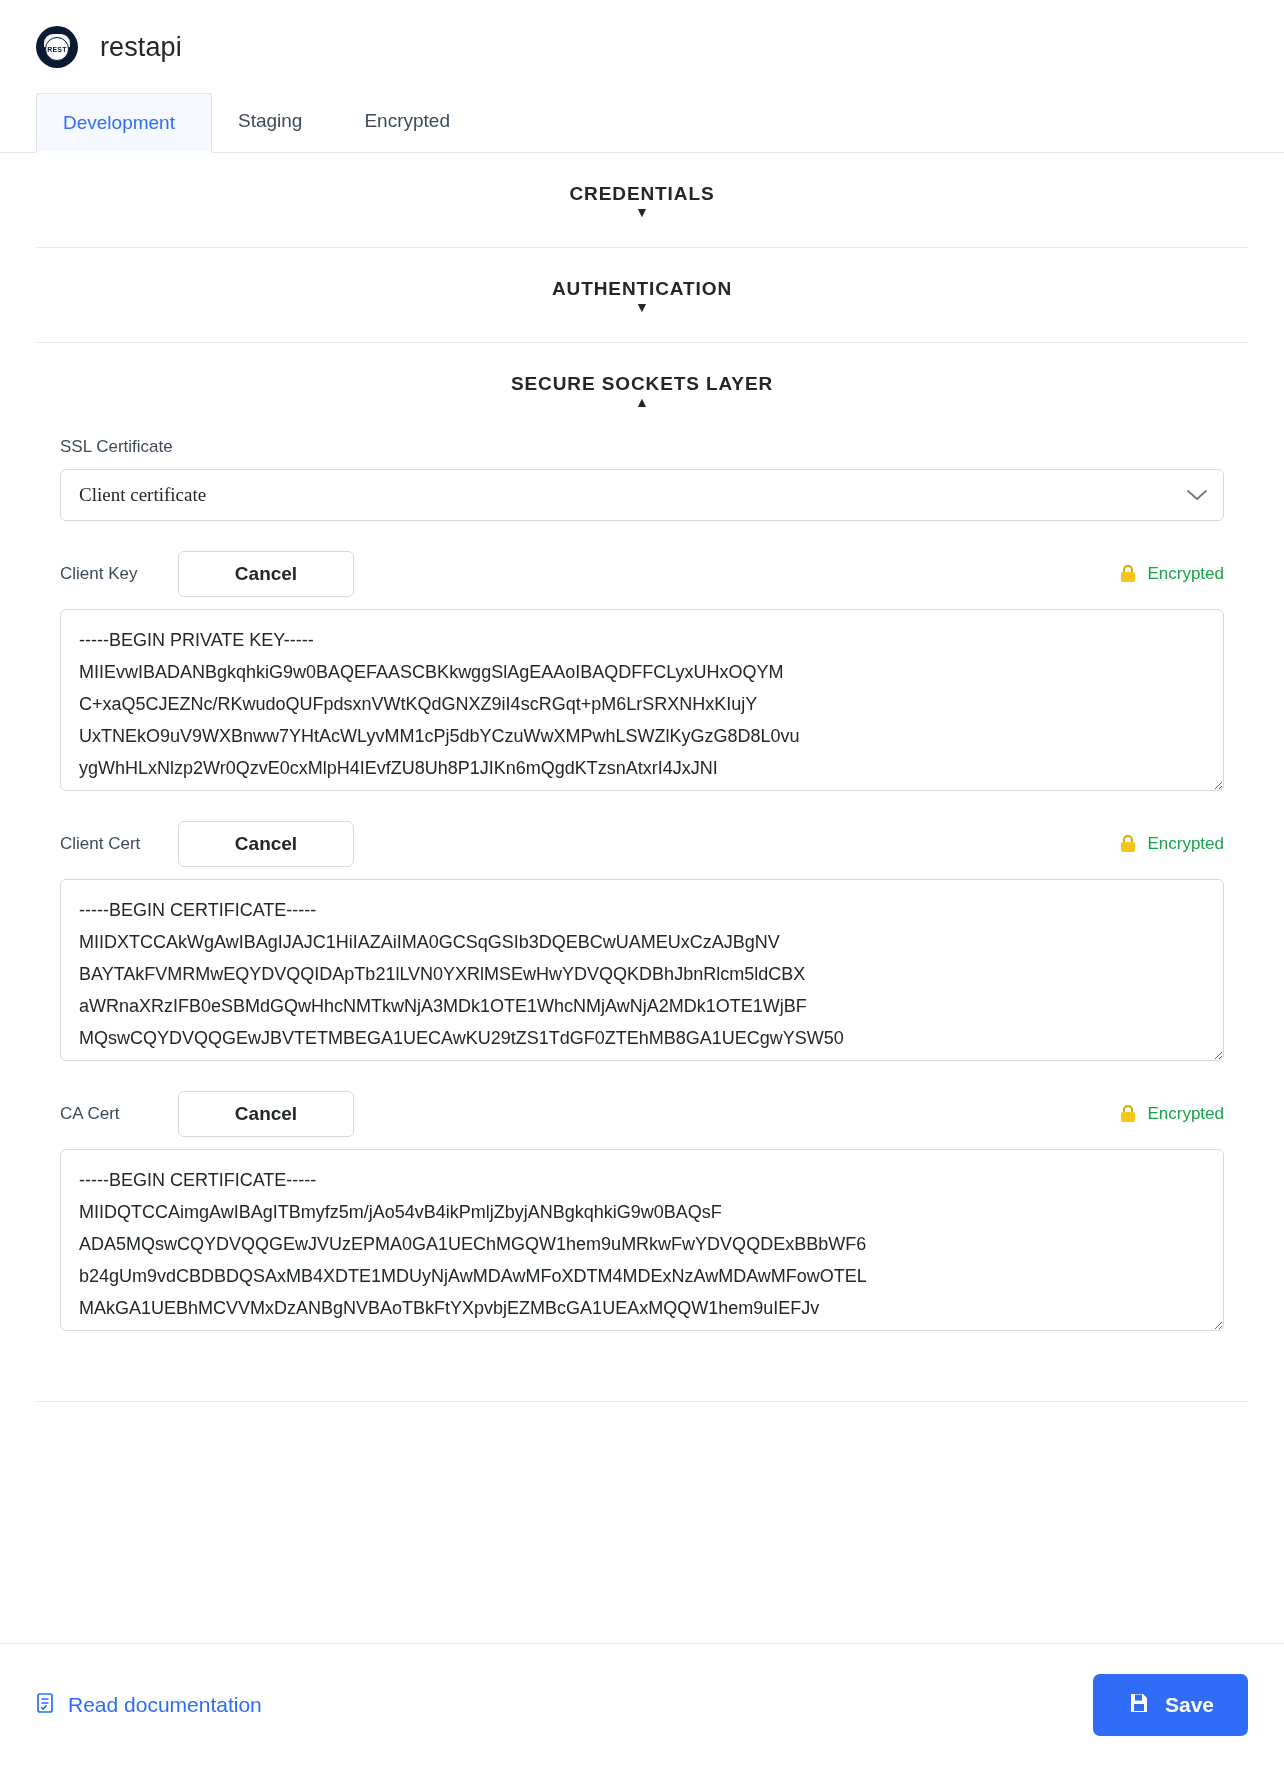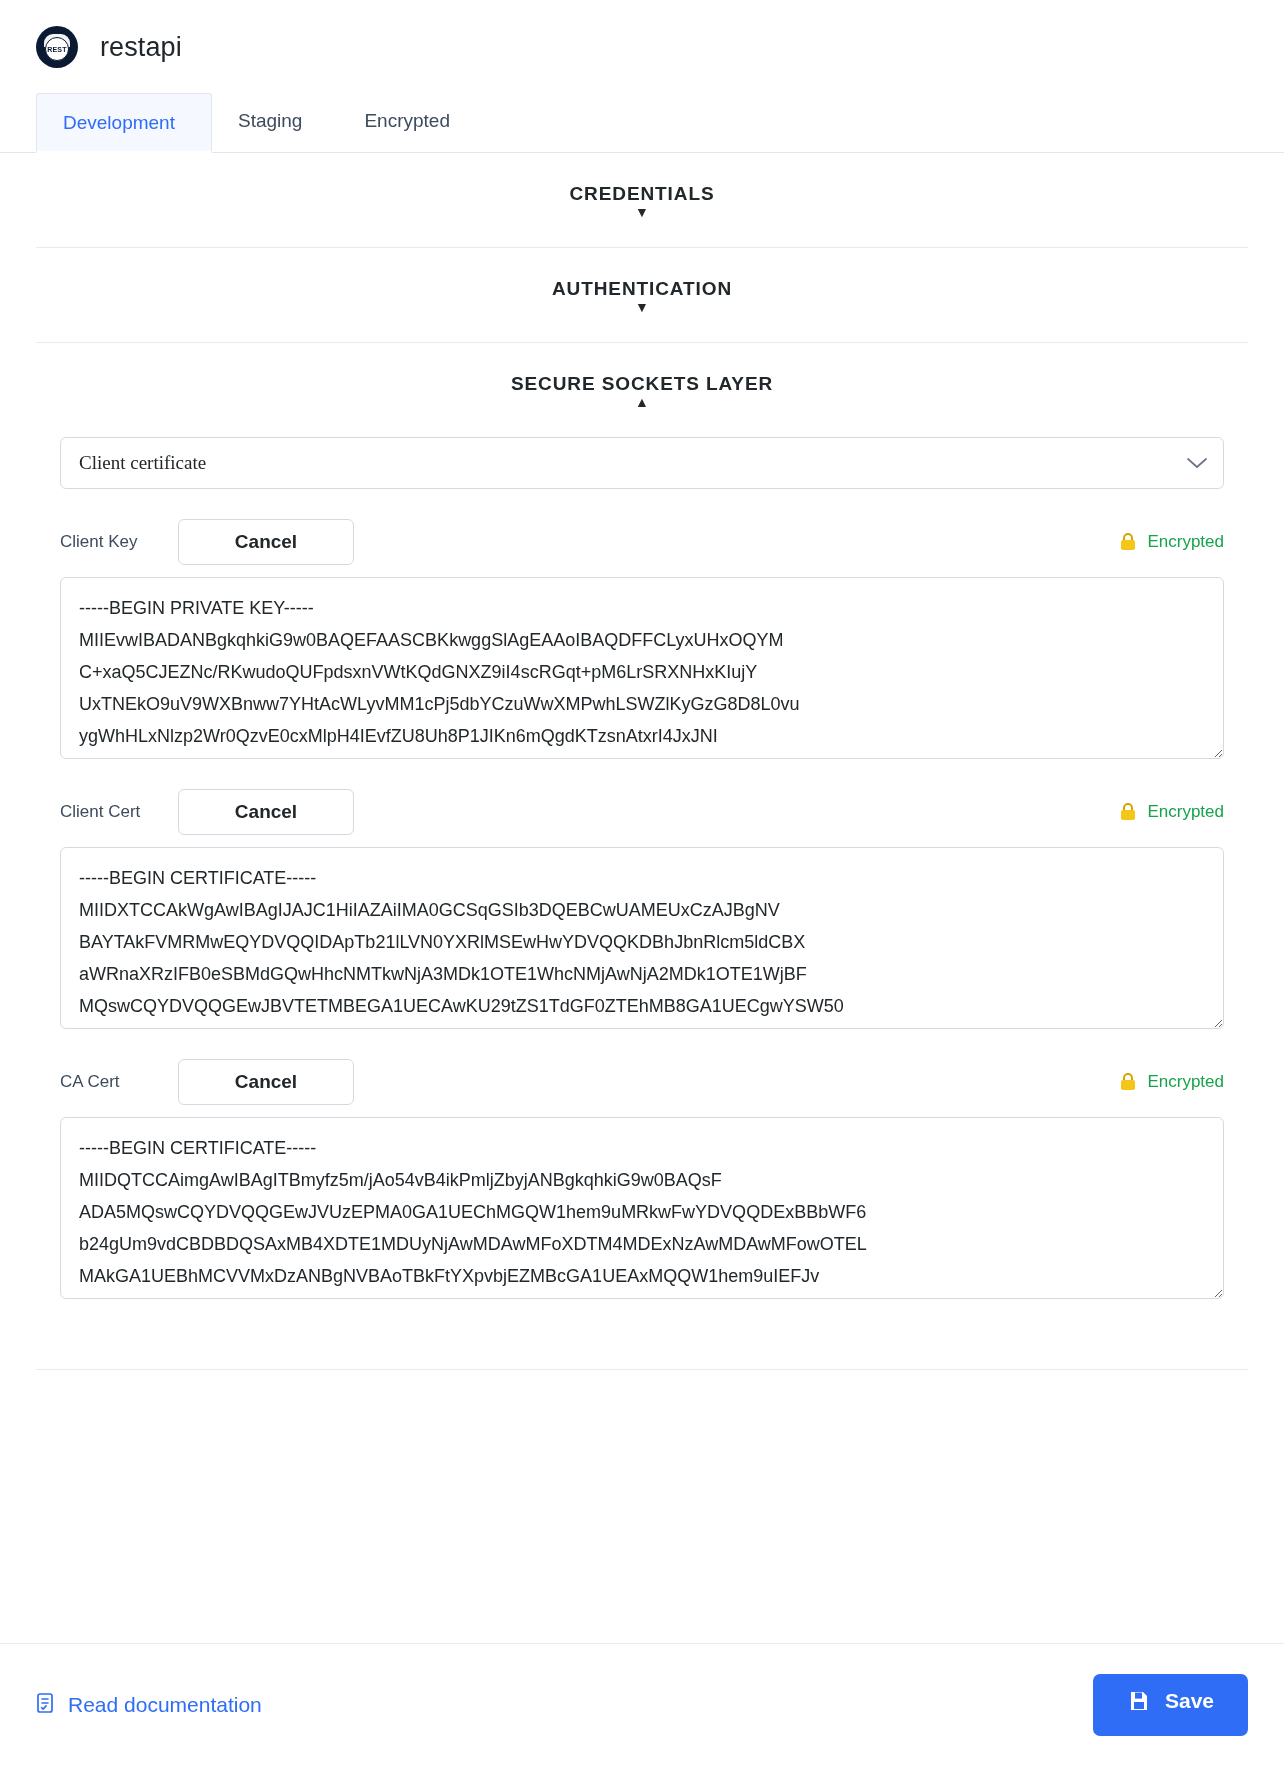--- a/index.html
+++ b/index.html
@@ -228,28 +228,28 @@
     display: flex;
     align-items: center;
     gap: 12px;
     color: #2f6df6;
     font-size: 21px;
     text-decoration: none;
     cursor: pointer;
   }
   .save-btn {
     display: flex;
-    align-items: flex-start;
+    align-items: center;
     gap: 14px;
     background: #2f6df6;
     color: #ffffff;
     border: none;
     border-radius: 7px;
     height: 62px;
-    padding: 15px 34px;
+    padding: 8px 34px;
     font-size: 21px;
     font-weight: bold;
     cursor: pointer;
     font-family: "Liberation Sans", sans-serif;
   }
 </style>
 </head>
 <body>
 
 <div class="page">
@@ -285,20 +285,21 @@
     </div>
 
     <div class="section">
       <div class="section-header">
         <span class="section-title">SECURE SOCKETS LAYER</span>
         <span class="caret">▲</span>
       </div>
 
       <div class="section-body">
 
+        <div class="field-label">SSL Certificate</div>
         <div class="select-wrap">
           <div class="select-box">Client certificate</div>
           <span class="select-chevron">
             <svg width="22" height="14" viewBox="0 0 22 14" fill="none" xmlns="http://www.w3.org/2000/svg">
               <path d="M2 3 L11 11 L20 3" stroke="#6b7684" stroke-width="1.7" fill="none" stroke-linecap="round" stroke-linejoin="round"></path>
             </svg>
           </span>
         </div>
 
         <div class="cert-block">

